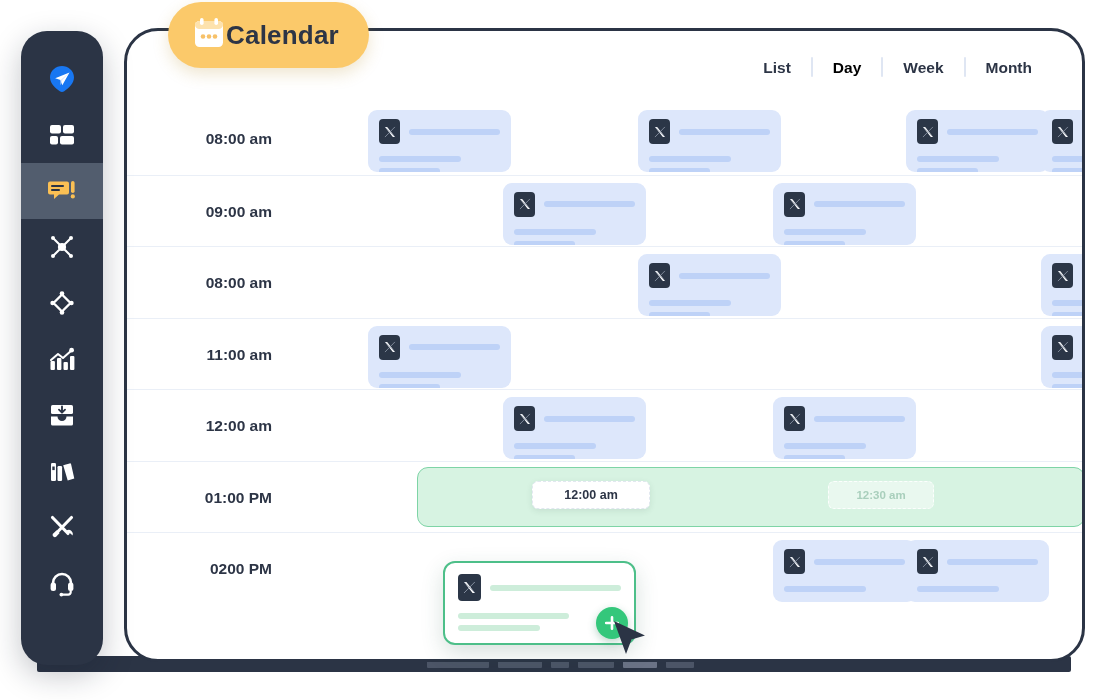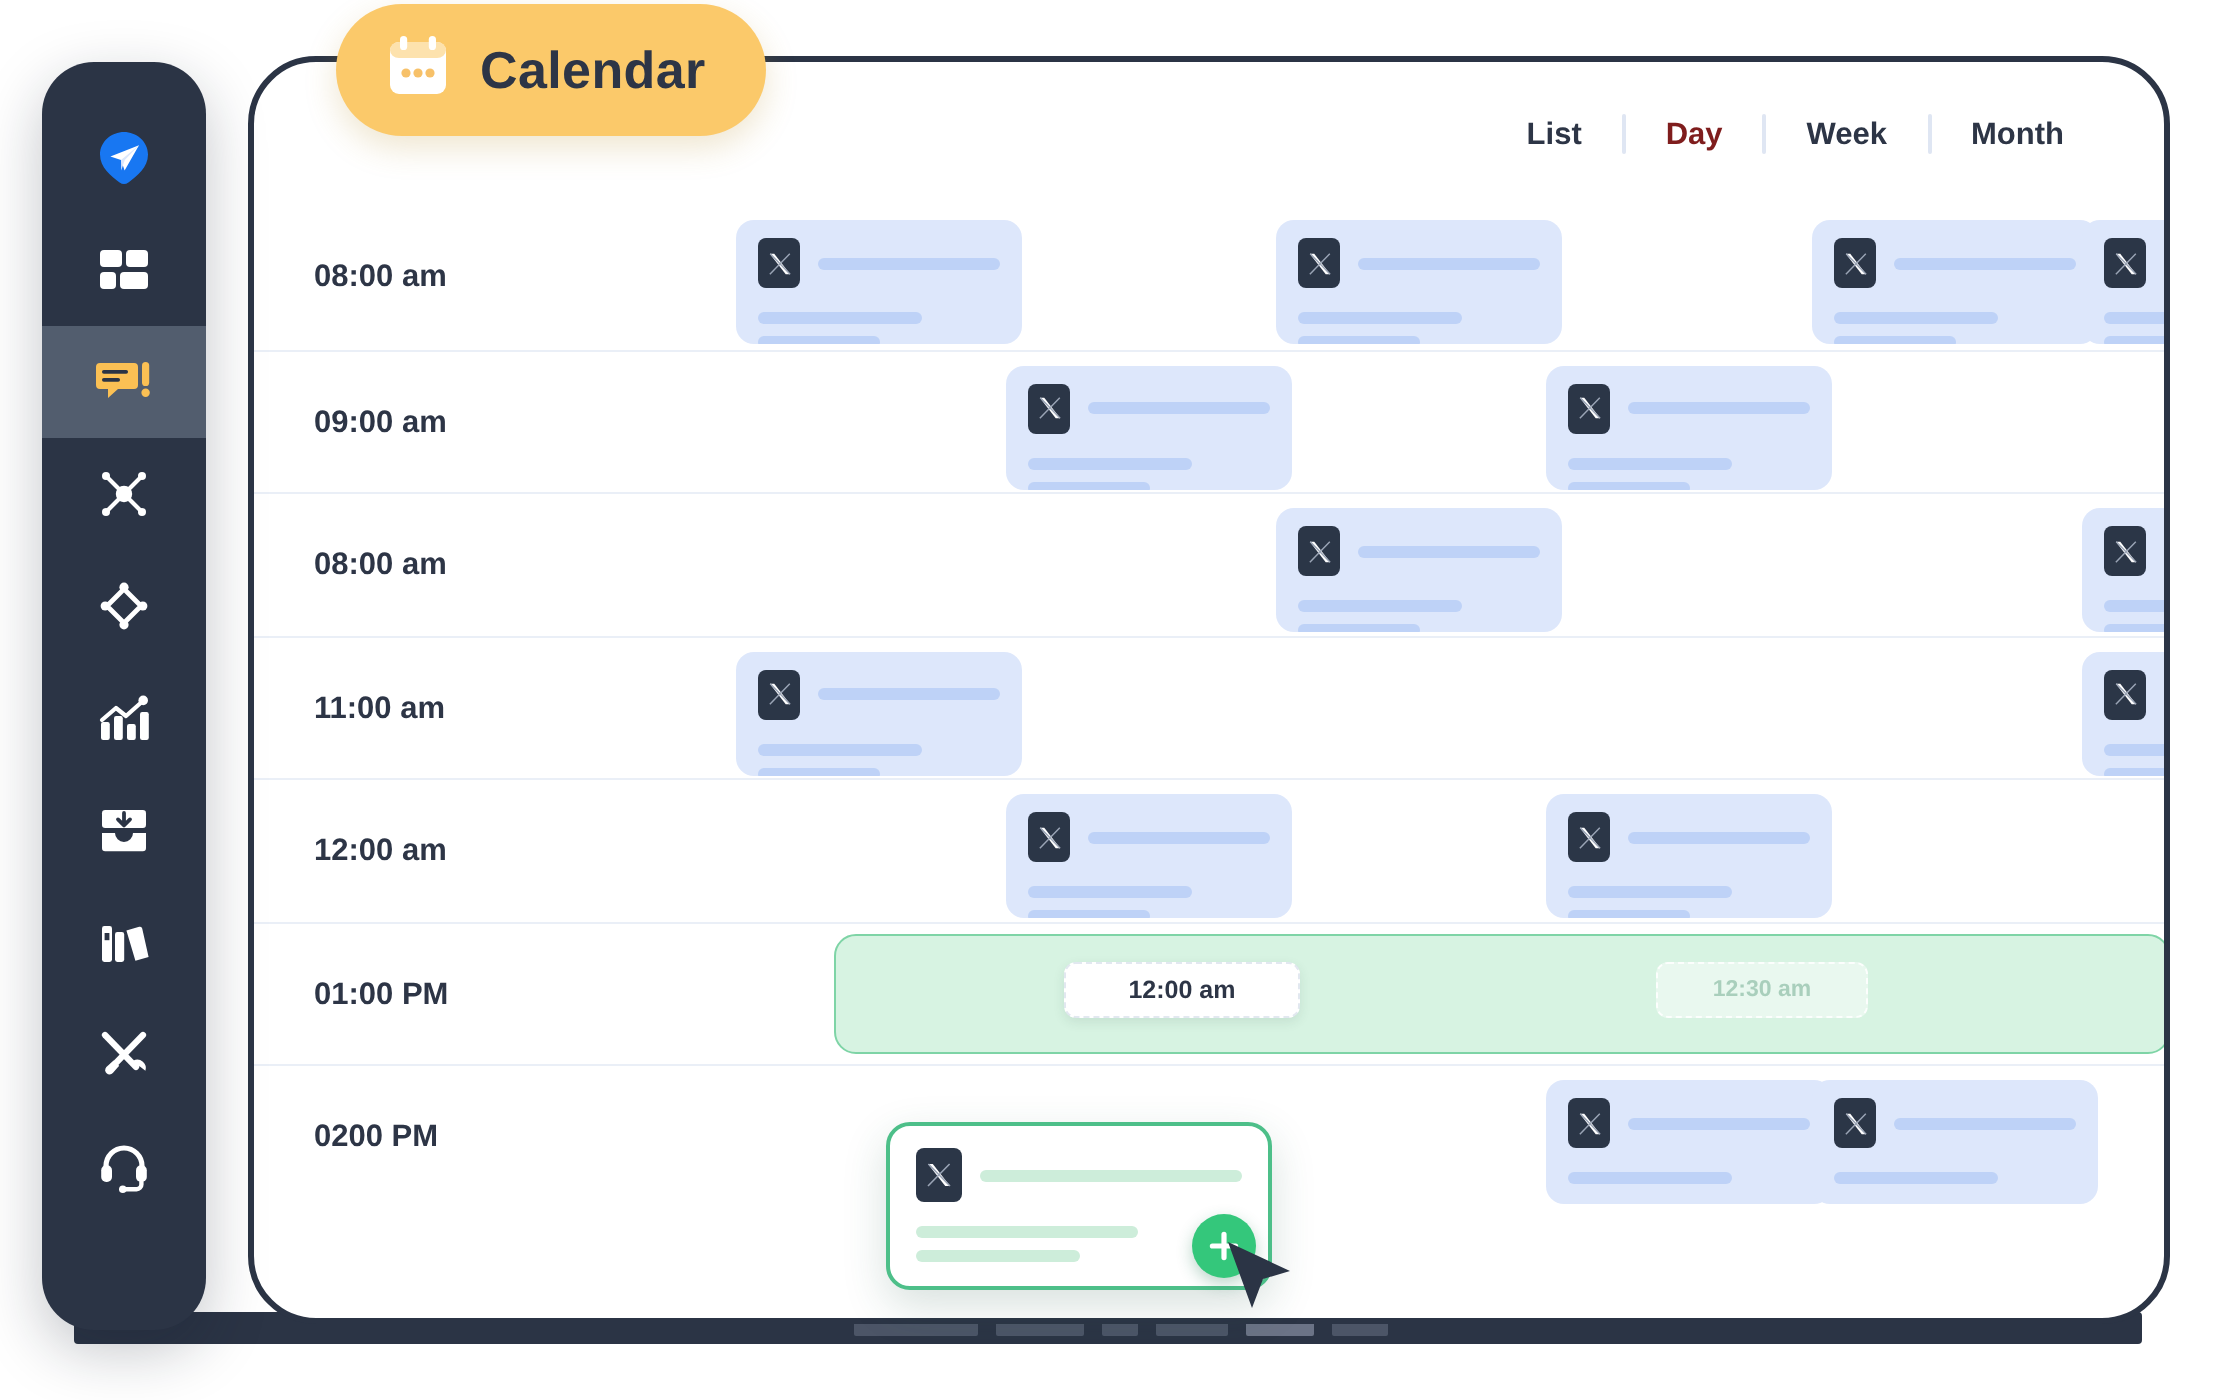--- a/index.html
+++ b/index.html
@@ -39,44 +39,44 @@
   .panel {
     position: absolute; left: 124px; top: 28px; width: 961px; height: 634px;
     background: #ffffff; border: 3px solid #2b3445; border-radius: 34px;
     z-index: 4; overflow: hidden;
   }
 
   
   .badge {
     position: absolute; left: 168px; top: 2px; height: 66px;
     background: #fbc96a; border-radius: 33px;
-    display: flex; align-items: center; gap: 14px;
+    display: flex; align-items: center; gap: 0;
     padding: 0 30px 0 24px; z-index: 9;
     box-shadow: 0 6px 16px rgba(180,140,40,.22);
   }
   .badge-title { font-size: 26px; font-weight: 700; color: #2d3546; letter-spacing:.2px; }
 
   
   .tabs {
     position: absolute; right: 30px; top: 26px;
     display: flex; align-items: flex-start; z-index: 8;
   }
   .tab {
     font-size: 15.5px; font-weight: 700; color: #2d3546;
     padding: 0 20px; cursor: pointer; line-height: 22px;
   }
-  .tab.active { color: #7f1d1d; }
+  .tab.active { color: #000000; }
   .tab-sep { width: 2px; height: 20px; background: #dfe6f3; border-radius: 1px; }
 
   
   .grid { position: absolute; left: 0; top: 72px; width: 961px; }
   .row {
     position: relative; height: 71.5px;
     border-top: 1.5px solid #eaeff7;
-    display: flex; align-items: flex-start;
+    display: flex; align-items: flex-start; text-align: right;
   }
   .row:first-child { border-top: none; }
   .time-label {
     width: 145px; flex: none; padding-left: 30px; padding-top: 27px;
     font-size: 15.5px; font-weight: 700; color: #2d3546; white-space: nowrap;
   }
   .lane { position: relative; flex: 1; height: 71.5px; }
 
   
   .evt {

